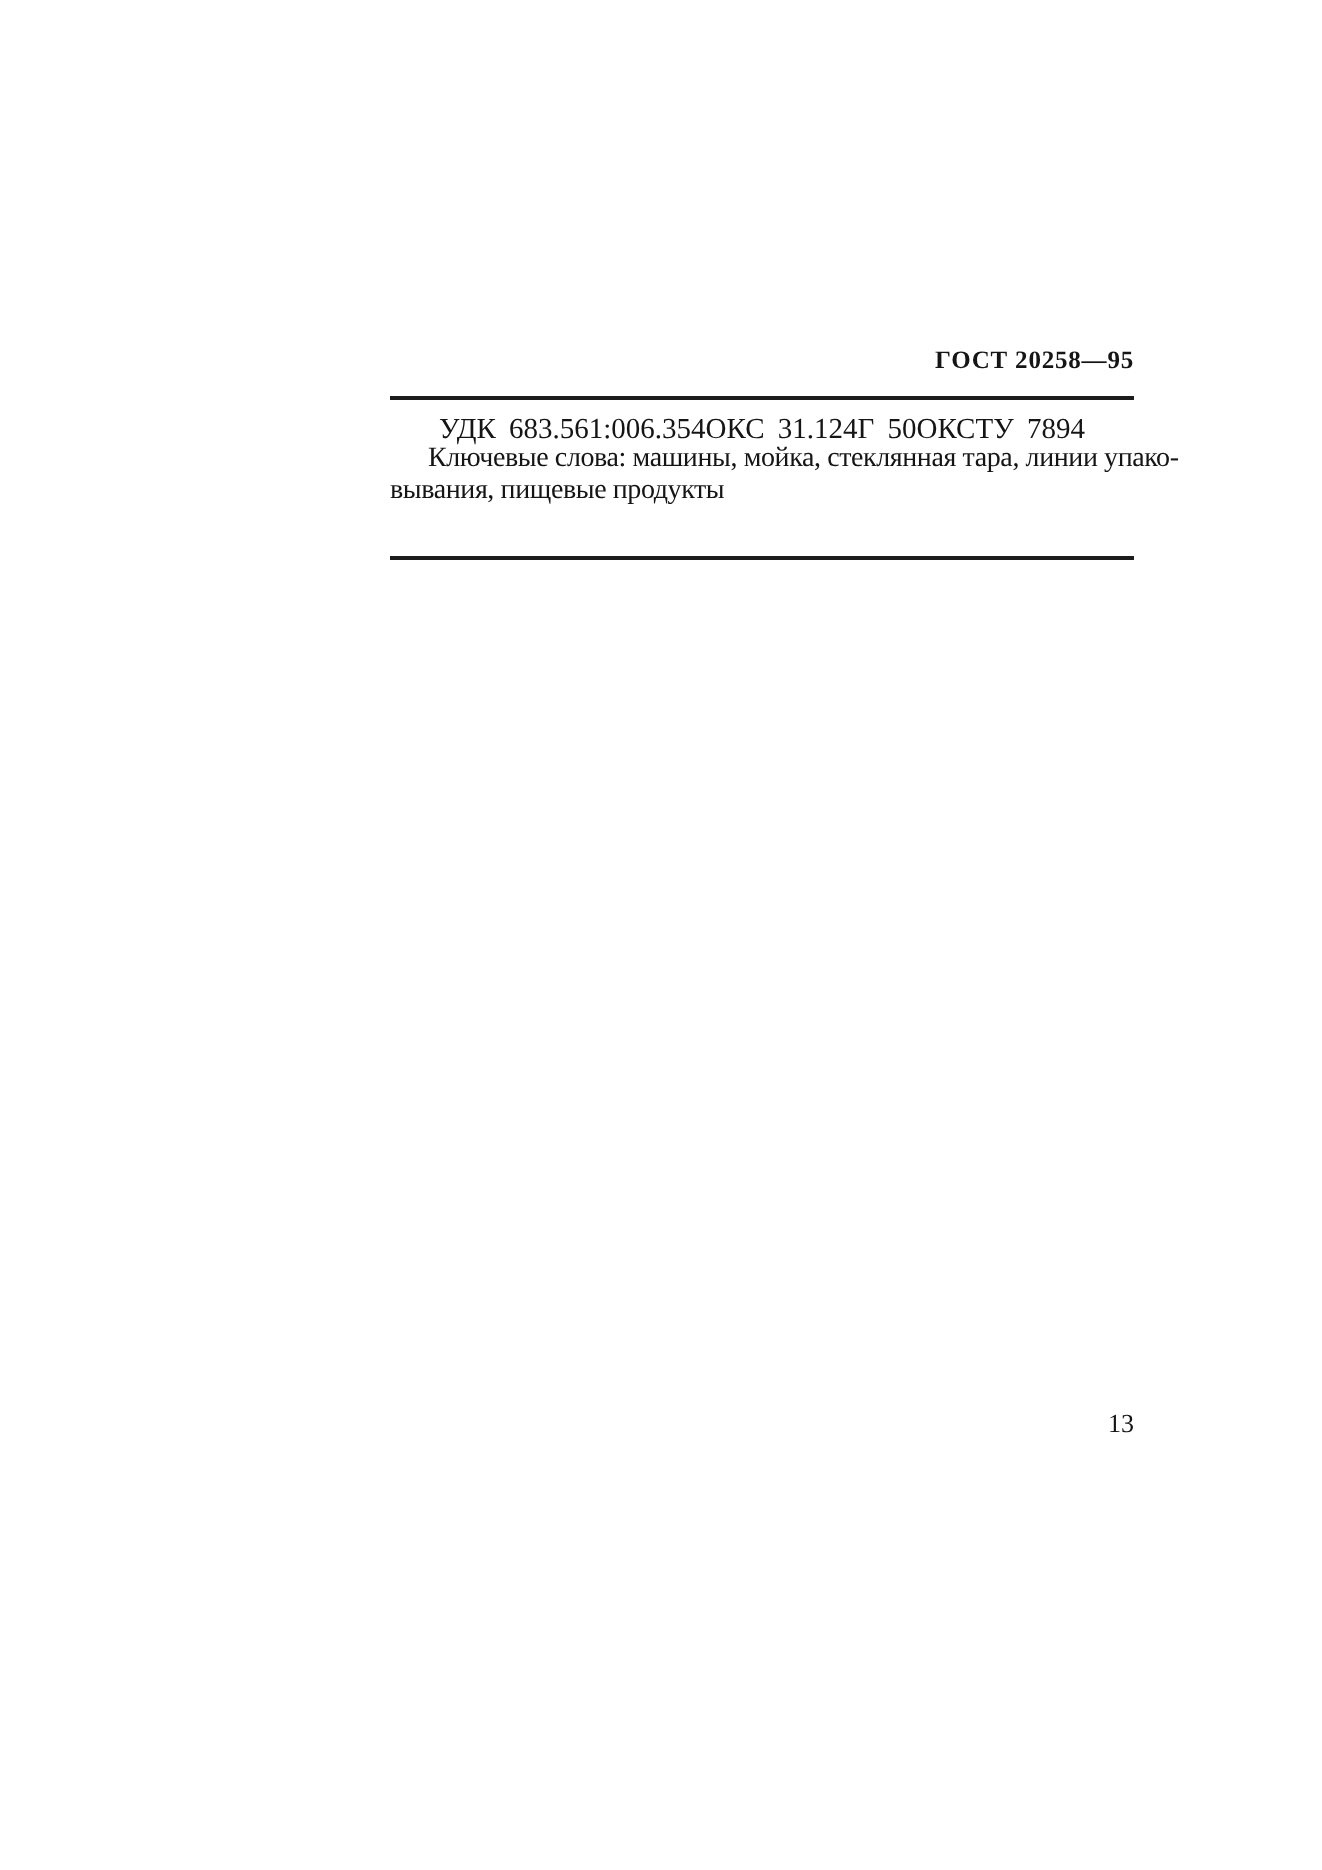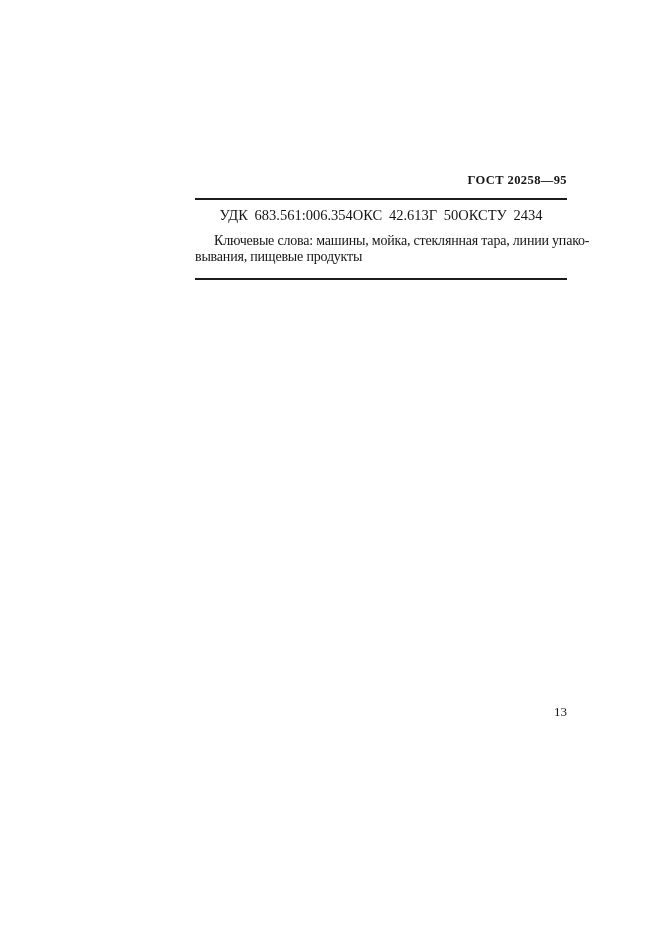--- a/index.html
+++ b/index.html
@@ -43,21 +43,21 @@
     left: 151px;
     width: 372px;
     display: flex;
     justify-content: center;
     font-size: 14.5px;
     white-space: nowrap;
     word-spacing: 3px;
   }
   .keywords {
     position: absolute;
-    top: 233px;
+    top: 222px;
     left: 151px;
     width: 372px;
     font-size: 14px;
     line-height: 15.5px;
     letter-spacing: -0.2px;
   }
   .kw-line1 {
     text-indent: 19px;
     white-space: nowrap;
   }
@@ -77,23 +77,23 @@
 <body>
 
 <div class="page">
 
   <div class="gost-header">ГОСТ 20258—95</div>
 
   <div class="rule rule-top"></div>
 
   <div class="class-row">
     <span>УДК 683.561:006.354</span>
-    <span>ОКС 42.613</span>
+    <span>ОКС 31.124</span>
     <span>Г 50</span>
-    <span>ОКСТУ 2434</span>
+    <span>ОКСТУ 7894</span>
   </div>
 
   <div class="keywords">
     <div class="kw-line1">Ключевые слова: машины, мойка, стеклянная тара, линии упако-</div>
     <div class="kw-line2">вывания, пищевые продукты</div>
   </div>
 
   <div class="rule rule-bottom"></div>
 
   <div class="page-number">13</div>

